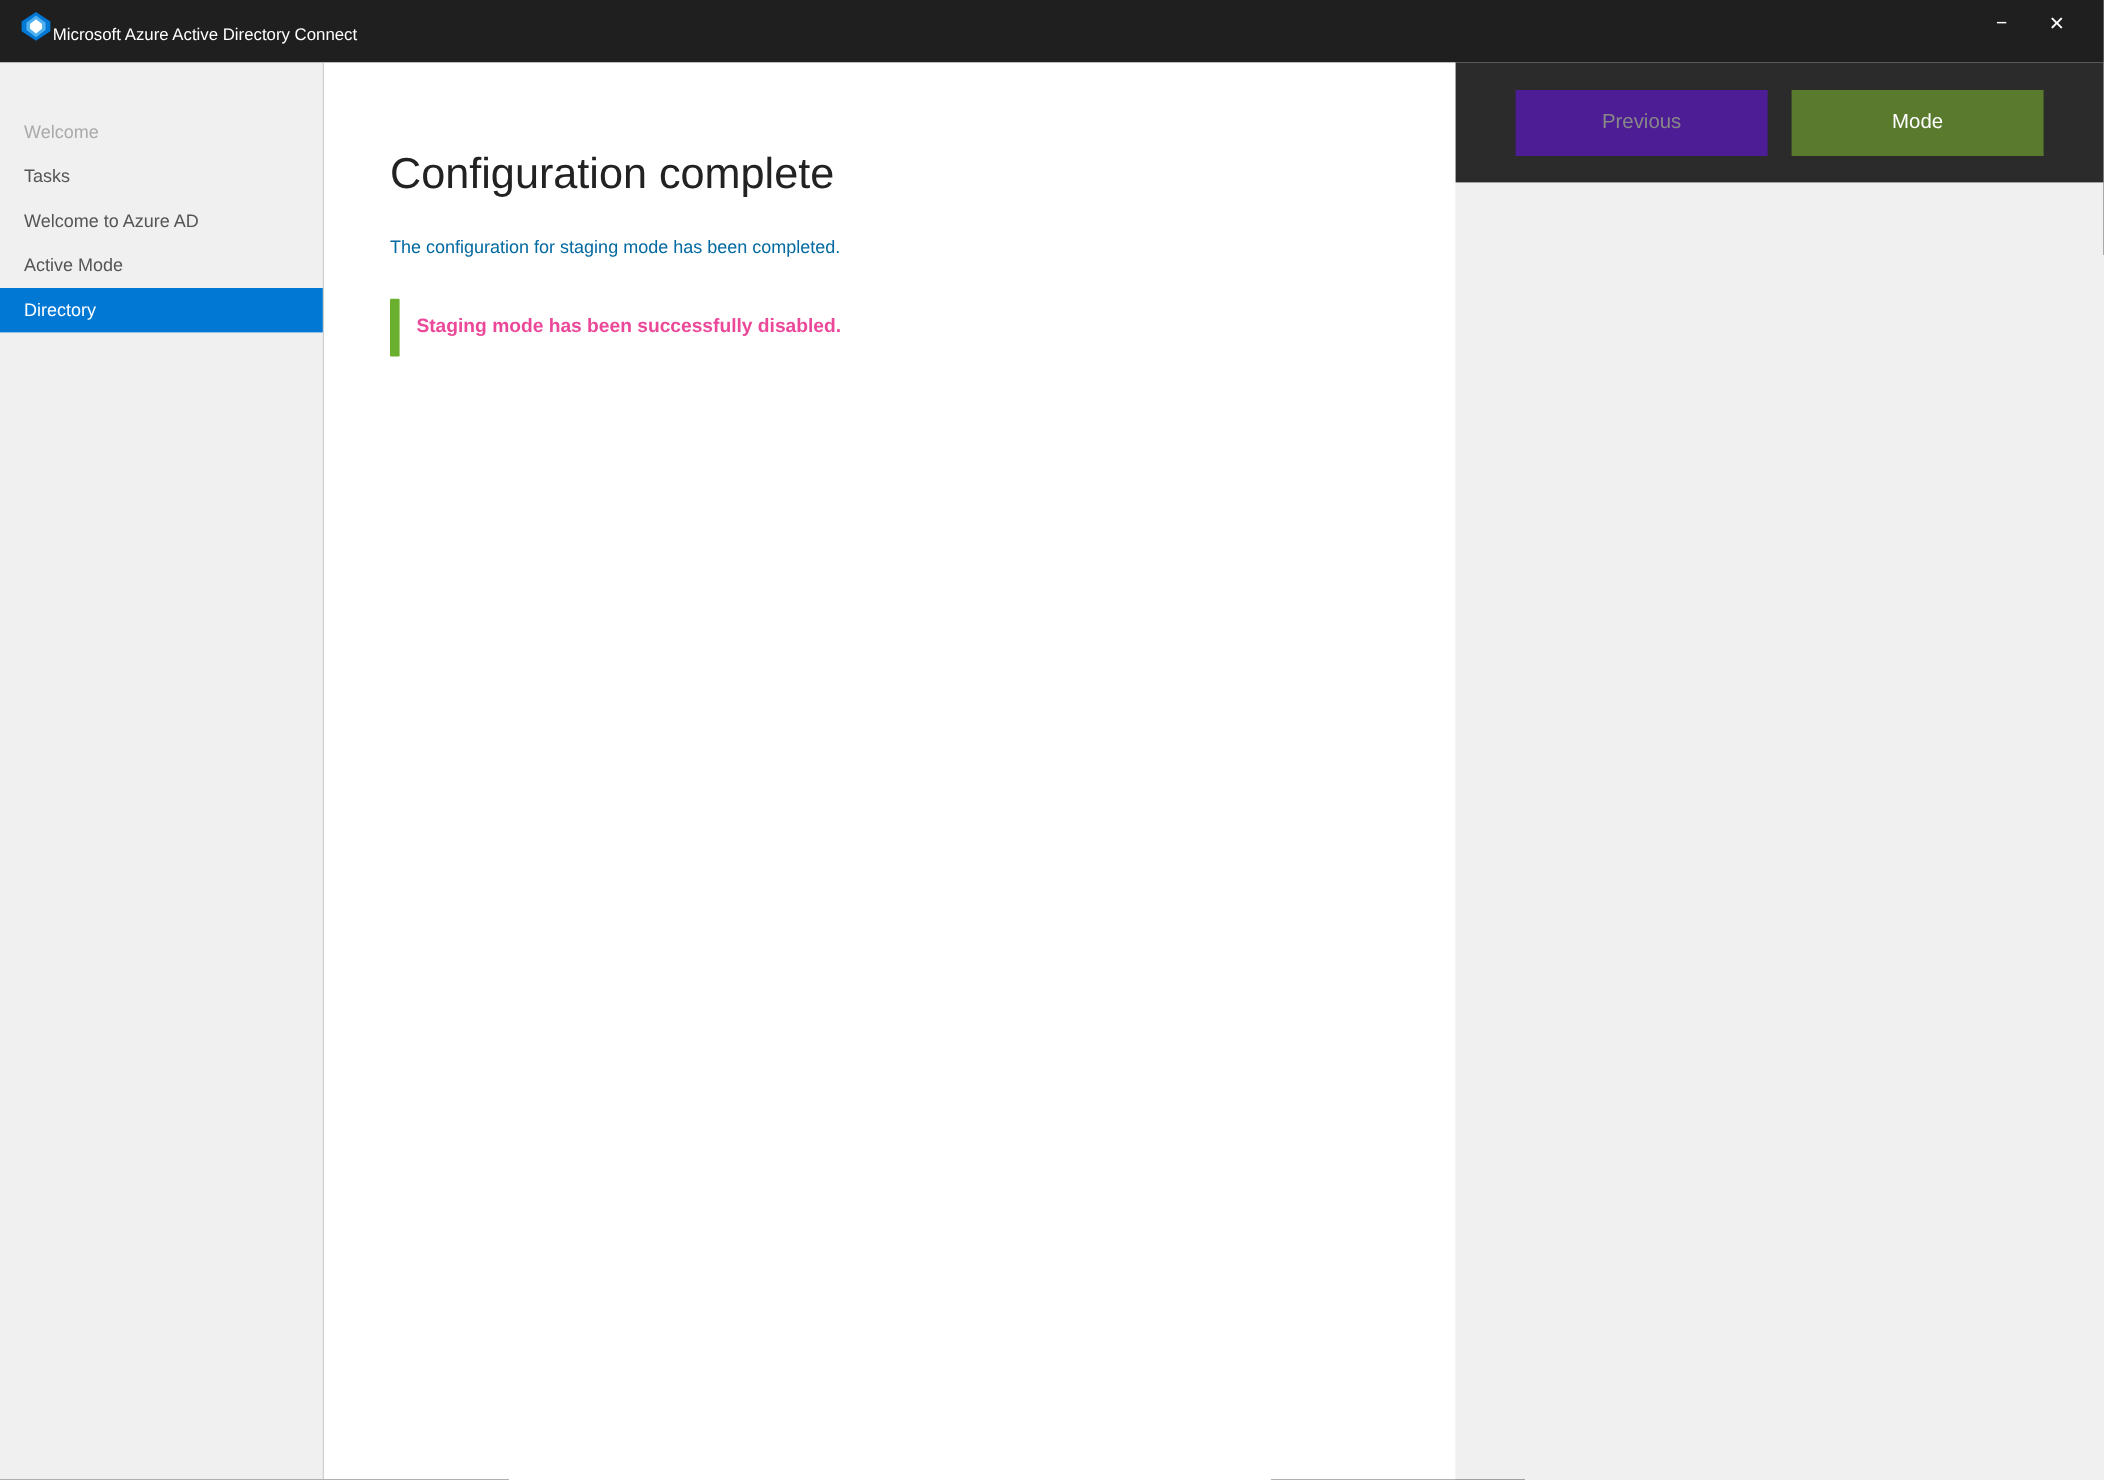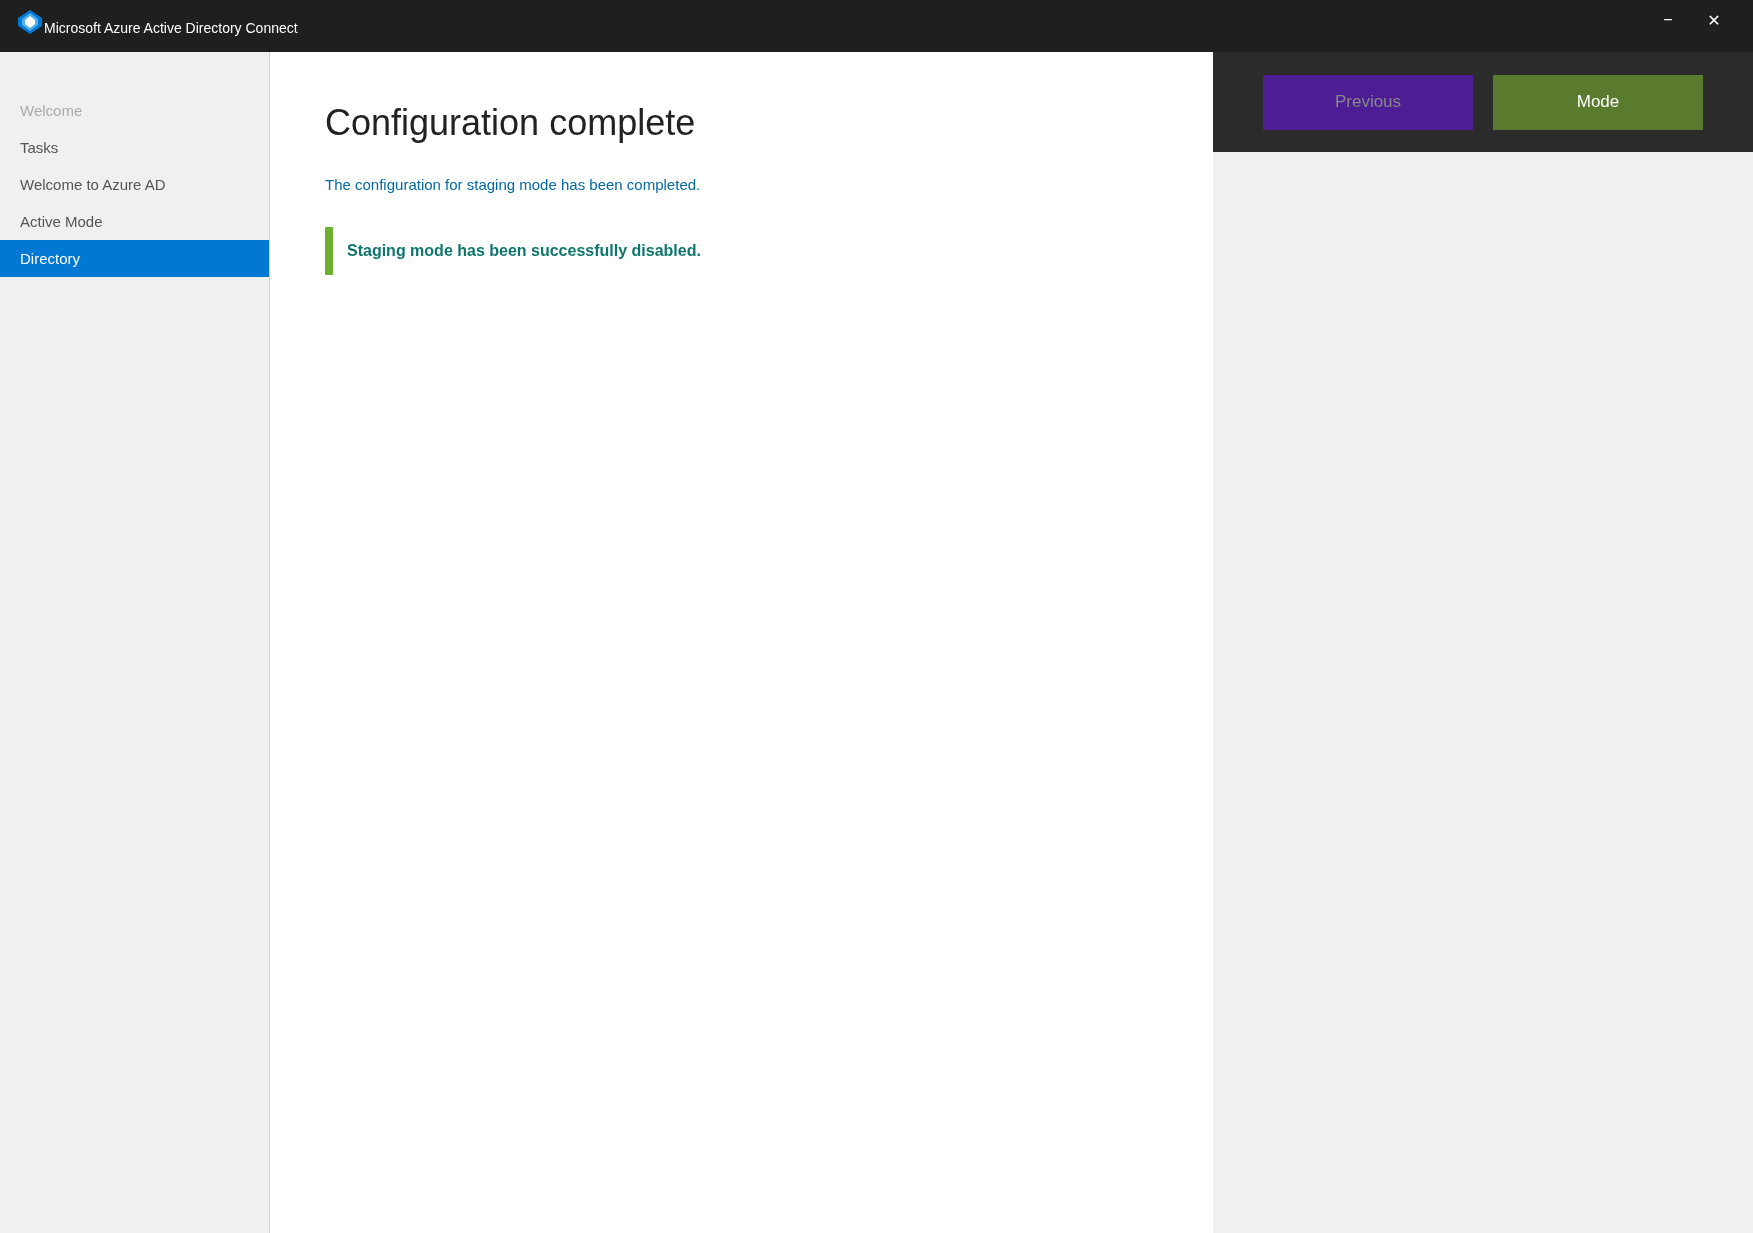--- a/index.html
+++ b/index.html
@@ -91,21 +91,21 @@
 
     .sidebar-item.disabled {
       color: #aaaaaa;
       cursor: default;
     }
 
     
     .main-panel {
       flex: 1;
       background: #ffffff;
-      padding: 50px 55px;
+      padding: 72px 55px;
       overflow-y: auto;
     }
 
     .main-title {
       font-size: 36px;
       font-weight: 300;
       color: #222222;
       margin-bottom: 30px;
     }
 
@@ -126,21 +126,21 @@
       width: 8px;
       height: 48px;
       background: #6aaf2e;
       flex-shrink: 0;
       border-radius: 1px;
     }
 
     .status-text {
       font-size: 16px;
       font-weight: 700;
-      color: #0f766e;
+      color: #ec4899;
     }
 
     
     .footer {
       background: #2b2b2b;
       height: 100px;
       display: flex;
       align-items: center;
       justify-content: flex-end;
       padding: 0 50px;

